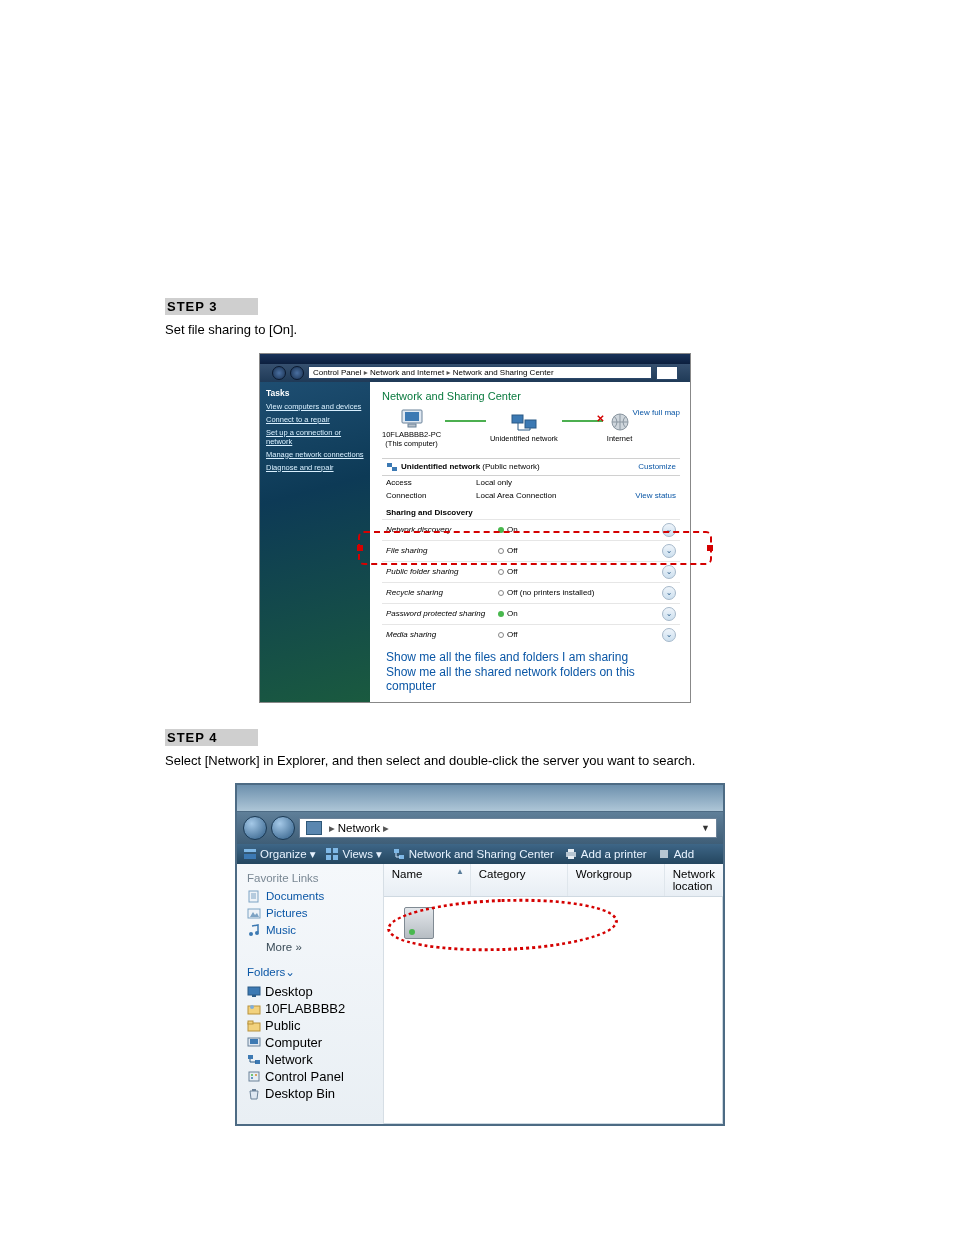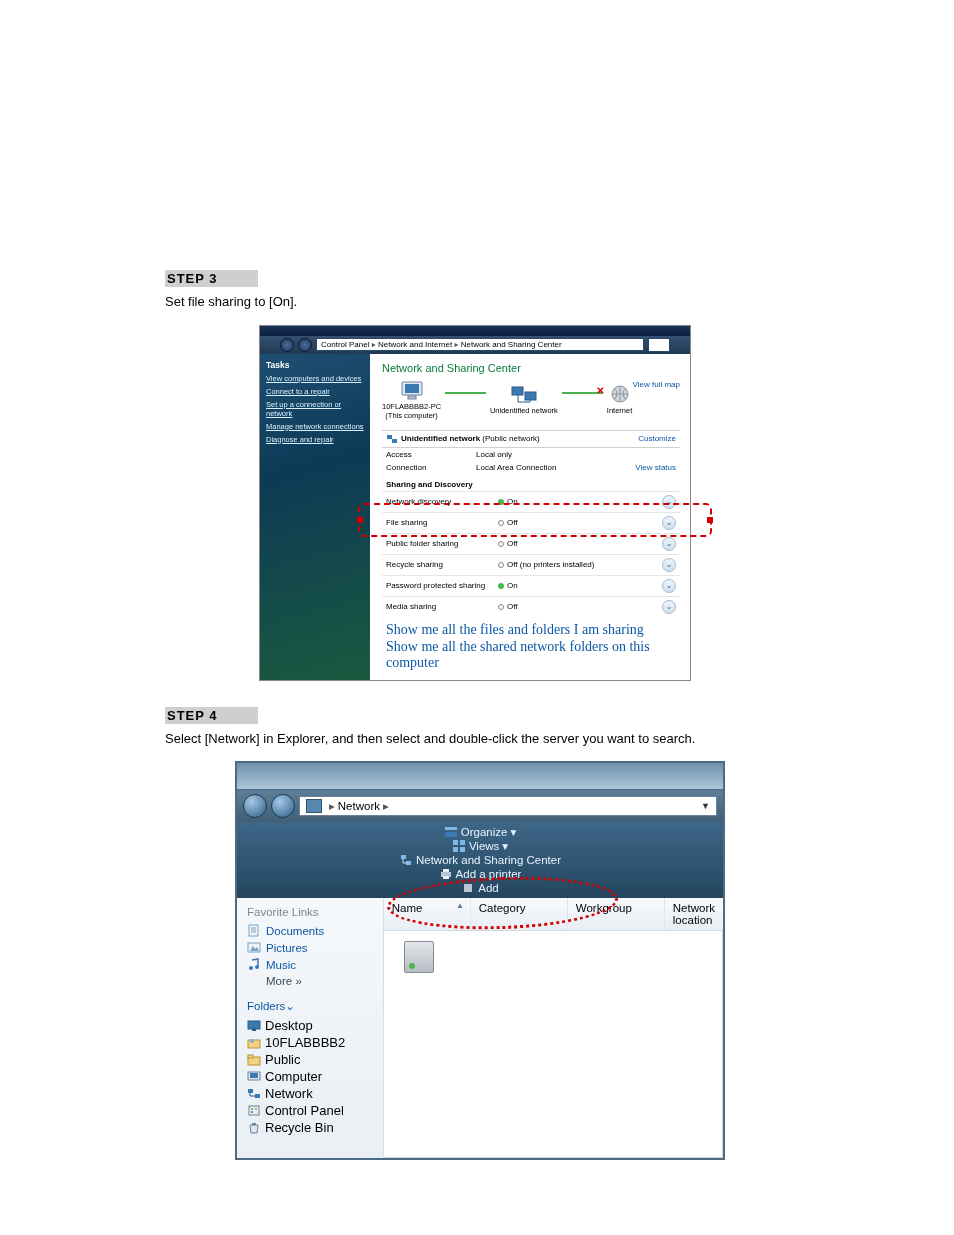--- a/index.html
+++ b/index.html
@@ -5,20 +5,21 @@
   body {
     width: 954px;
     margin: 0;
     background: #ffffff;
     font-family: "Segoe UI", Arial, sans-serif;
     font-size: 13px;
     color: #000;
   }
   .doc {
     padding: 270px 165px 60px 165px;
+    margin-top: 28px;
   }
   .step-label {
     display: inline-block;
     background: #cfcfcf;
     color: #000;
     font-family: Arial, sans-serif;
     font-weight: bold;
     font-size: 13px;
     padding: 1px 40px 1px 2px;
     letter-spacing: 1px;
@@ -41,21 +42,21 @@
   }
   .s1-titlebar {
     height: 10px;
     background: linear-gradient(#19335a, #0c1f3e);
   }
   .s1-addr {
     display: flex;
     align-items: flex-start;
     background: linear-gradient(#36506f, #1f3a57);
     color: #fff;
-    padding: 2px 20px;
+    padding: 2px 12px;
     font-size: 8px;
     gap: 4px;
   }
   .s1-navcircle {
     width: 14px; height: 14px; border-radius: 50%;
     background: radial-gradient(#4a6fa0, #18304f);
     border: 1px solid #0b1a30;
     box-sizing: border-box;
   }
   .s1-breadcrumb {
@@ -97,26 +98,26 @@
   .s1-kv { display: flex; font-size: 8px; padding: 2px 4px; }
   .s1-kv .k { width: 90px; }
   .s1-kv .right { margin-left: auto; color: #0b57a6; }
   .s1-sharing-head { font-size: 8px; font-weight: bold; padding: 6px 4px 2px 4px; }
   .s1-row {
     display: flex; align-items: center;
     border-top: 1px solid #e6e6e6;
     padding: 3px 4px;
     font-size: 8px;
   }
-  .s1-row .lbl { width: 112px; }
+  .s1-row .lbl { width: 112px; font-style: italic; }
   .s1-row .val { flex: 1; }
   .dot-g { display:inline-block; width:6px; height:6px; border-radius:50%; background:#49b84e; margin-right:3px; vertical-align:middle; }
   .dot-o { display:inline-block; width:6px; height:6px; border-radius:50%; border:1px solid #888; margin-right:3px; vertical-align:middle; box-sizing:border-box; }
   .s1-exp { width:12px; height:12px; border:1px solid #a5b8ca; border-radius:50%; background:linear-gradient(#eef4fa,#cde0ef); color:#3b6a93; font-size:8px; text-align:center; line-height:11px; margin-left:auto; }
-  .s1-links { font-size: 14px; color:#0b57a6; padding: 4px 4px 2px 4px; font-family: Liberation Serif, serif; }
+  .s1-links { font-size: 12px; color:#0b57a6; padding: 4px 4px 2px 4px; }
   .s1-links div { margin: 1px 0; }
 
   
   .hl-box {
     position: absolute;
     border: 2.5px dashed #d40000;
     border-radius: 6px;
     pointer-events: none;
     z-index: 50;
   }
@@ -150,39 +151,39 @@
   }
   .s2-bcwrap {
     flex: 1; background: #fff; border: 1px solid #6b8299;
     height: 18px; display: flex; align-items: center;
     padding: 0 6px; font-size: 11.5px; color: #000;
   }
   .s2-bcicon { width: 14px; height: 12px; background:#5a87b0; margin-right:4px; border:1px solid #2f5878; }
   .s2-bc-sep { margin: 0 3px; color:#555; }
   .s2-dd { margin-left:auto; font-size:9px; color:#333; }
   .s2-toolbar {
-    display: flex; align-items: center;
+    display: flex; align-items: flex-end;
     background: linear-gradient(#3e6687, #24465f);
     padding: 3px 6px;
     color: #e8f3ff;
     font-size: 11.5px;
-    flex-direction: column;
+    gap: 10px;
   }
   .s2-toolbar .tbitem { display:flex; align-items:center; gap:3px; }
   .tbicon { width:14px; height:14px; display:inline-block; }
   .s2-body { display: flex; min-height: 260px; }
   .s2-nav {
     width: 150px;
     border-right: 1px solid #d6dee5;
     background: linear-gradient(#f5f8fb, #e9eff4);
     padding: 8px 8px 8px 10px;
     font-size: 11.5px;
   }
   .s2-favh { color: #7a8894; font-size: 11.5px; margin-bottom: 4px; }
-  .s2-fav a { display:flex; align-items:center; gap:5px; color:#0b57a6; padding:2px 0; }
+  .s2-fav a { display:flex; gap:5px; color:#0b57a6; padding:2px 0; }
   .s2-fav a.muted { color:#3a4b57; }
   .fav-ico { width:14px; height:13px; display:inline-block; }
   .s2-folders-hdr { color:#0b57a6; margin-top:10px; display:flex; align-items:center; justify-content:flex-start; }
   .s2-tree { margin-top:4px; font-size:13px; color:#000; }
   .s2-tree .row { display:flex; align-items:center; gap:4px; padding:1px 0; }
   .indent1 { padding-left: 14px; }
   .tree-ico { width:14px; height:13px; display:inline-block; }
   .s2-list { flex:1; }
   .s2-cols {
     display:flex; background:linear-gradient(#f8fafd,#e8eef4);
@@ -474,21 +475,21 @@
                 <circle cx="9" cy="5" r="1" fill="#d48b2f"></circle>
                 <circle cx="5" cy="8" r="1" fill="#3c79b3"></circle>
               </svg>
             <span>Control Panel</span>
           </div>
           <div class="row indent1">
             <svg class="tree-ico" viewBox="0 0 14 13">
                 <path d="M3 4 H11 L10 12 H4 Z" fill="#dfe8f2" stroke="#6b8299"></path>
                 <rect x="5" y="2" width="4" height="2" fill="#6b8299"></rect>
               </svg>
-            <span>Recycle Bin</span>
+            <span>Desktop Bin</span>
           </div>
         </div>
       </div>
       <div class="s2-list">
         <div class="s2-cols">
           <div class="col c1"><span>Name</span><span class="sort">▲</span></div>
           <div class="col c2">Category</div>
           <div class="col c3">Workgroup</div>
           <div class="col c4">Network location</div>
         </div>

